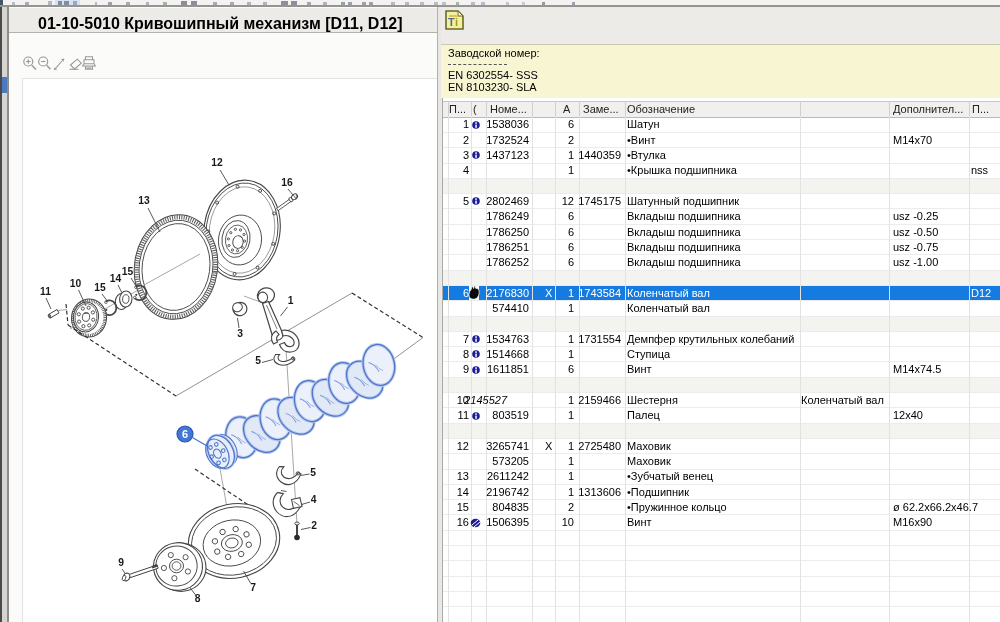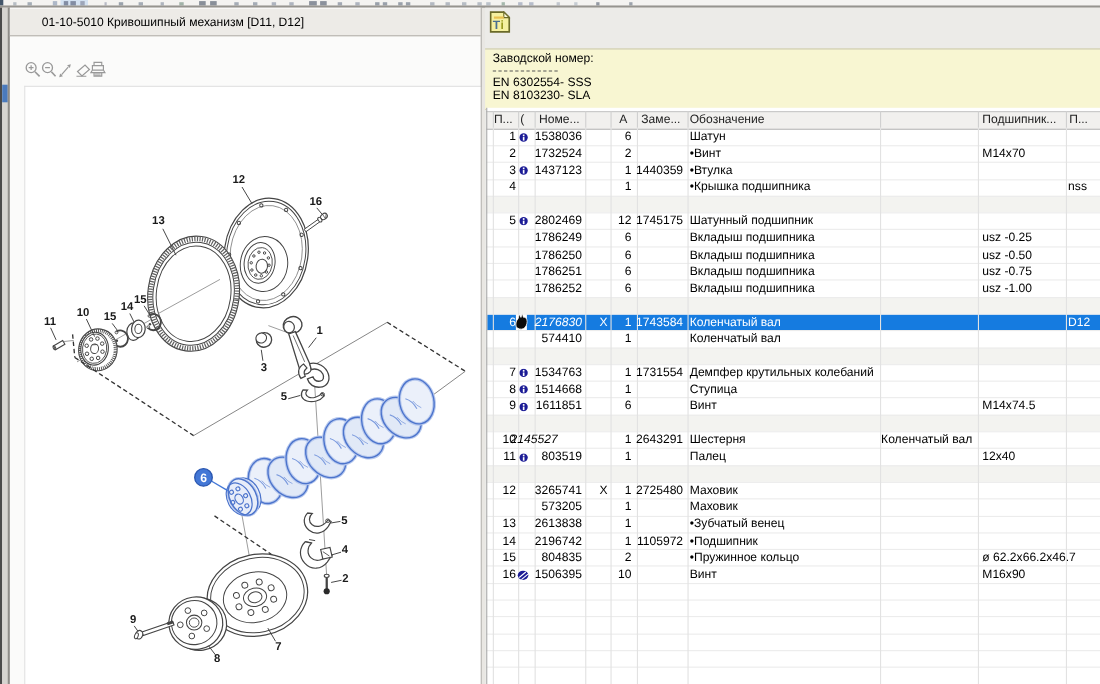--- a/index.html
+++ b/index.html
@@ -46,21 +46,21 @@
 <div class="ab" style="left:522px;top:2px;width:3px;height:3px;background:#c6ccd3"></div>
 <div class="ab" style="left:542px;top:2px;width:3px;height:3px;background:#949aa4"></div>
 <div class="ab" style="left:572px;top:2px;width:3px;height:3px;background:#9da3ac"></div>
 <div class="ab" style="left:0;top:5px;width:1000px;height:2px;background:#96948f"></div>
 <div class="ab" style="left:0;top:7px;width:2px;height:615px;background:#4a4a4a"></div>
 <div class="ab" style="left:2px;top:7px;width:5px;height:615px;background:#d6d4d0"></div>
 <div class="ab" style="left:2px;top:77px;width:5px;height:16px;background:#4a7abd"></div>
 <div class="ab" style="left:7px;top:7px;width:2px;height:615px;background:#8e8c88"></div>
 <div class="ab" style="left:9px;top:7px;width:428px;height:615px;background:#fbfbfa"></div>
 <div class="ab" style="left:9px;top:8px;width:428px;height:24px;background:#edebe7;border-bottom:1px solid #b5b2ac"></div>
-<div class="ab" style="left:38px;top:15px;font-size:11px;font-weight:normal;color:#000;white-space:nowrap">01-10-5010 Кривошипный механизм [D11, D12]</div>
+<div class="ab" style="left:38px;top:15px;font-size:16px;font-weight:bold;color:#000;white-space:nowrap">01-10-5010 Кривошипный механизм [D11, D12]</div>
 <div class="ab" style="left:22px;top:78px;width:415px;height:544px;background:#fff;border-top:1px solid #e2e2e2;border-left:1px solid #e2e2e2"></div>
 <div class="ab" style="left:441px;top:7px;width:559px;height:615px;background:#ecebe8"></div>
 <svg class="ab" style="left:445px;top:10px" width="19" height="20" viewBox="0 0 19 20">
     <path d="M1,1 L13,1 L18,6 L18,19 L1,19 Z" fill="#f5f0a0" stroke="#6a6a28" stroke-width="1.6"></path>
     <path d="M13,1 L13,6 L18,6 Z" fill="#fbf8d8" stroke="#6a6a28" stroke-width="1"></path>
     <rect x="4" y="5" width="9" height="2" fill="#e8c050"></rect>
     <text x="3" y="16" font-family="Liberation Sans" font-size="11" font-weight="bold" fill="#4a7090">T</text>
     <text x="10" y="16" font-family="Liberation Sans" font-size="11" font-weight="bold" fill="#9a9a20">i</text>
   </svg>
 <div class="ab" style="left:441px;top:44px;width:559px;height:54px;background:#f8f6d2;border-top:1px solid #c9c7b0;border-bottom:1px solid #d6d3bc"></div>
@@ -69,21 +69,21 @@
 <div class="t" style="left:448px;top:70px">EN 6302554- SSS</div>
 <div class="t" style="left:448px;top:82px">EN 8103230- SLA</div>
 <div class="ab" style="left:442px;top:98px;width:558px;height:524px;background:#fff"></div>
 <div class="ab" style="left:442px;top:101px;width:558px;height:15px;background:#f1f0ee;border-top:1px solid #c6c6c6;border-bottom:1px solid #b9b9b9"></div>
 <div class="t" style="left:449px;top:104px;color:#222">П...</div>
 <div class="t" style="left:473px;top:104px;color:#222">(</div>
 <div class="t" style="left:490px;top:104px;color:#222">Номе...</div>
 <div class="t" style="left:563px;top:104px;color:#222">А</div>
 <div class="t" style="left:583px;top:104px;color:#222">Заме...</div>
 <div class="t" style="left:627px;top:104px;color:#222">Обозначение</div>
-<div class="t" style="left:893px;top:104px;color:#222">Подшипник...</div>
+<div class="t" style="left:893px;top:104px;color:#222">Дополнител...</div>
 <div class="t" style="left:972px;top:104px;color:#222">П...</div>
 <div class="ab" style="left:442px;top:177.8px;width:558px;height:15.3px;background:#f3f3f0"></div>
 <div class="ab" style="left:442px;top:269.6px;width:558px;height:15.3px;background:#f3f3f0"></div>
 <div class="ab" style="left:442px;top:315.5px;width:558px;height:15.3px;background:#f3f3f0"></div>
 <div class="ab" style="left:442px;top:376.7px;width:558px;height:15.3px;background:#f3f3f0"></div>
 <div class="ab" style="left:442px;top:422.6px;width:558px;height:15.3px;background:#f3f3f0"></div>
 <div class="ab" style="left:443px;top:286.4px;width:26px;height:13.8px;background:#157be0"></div>
 <div class="ab" style="left:479px;top:286.4px;width:521px;height:13.8px;background:#157be0"></div>
 <div class="ab" style="left:442px;top:131.9px;width:558px;height:1px;background:#ececec"></div>
 <div class="ab" style="left:442px;top:147.2px;width:558px;height:1px;background:#ececec"></div>
@@ -189,21 +189,21 @@
 <div class="t" style="left:627px;top:241.8px;color:#000">Вкладыш подшипника</div>
 <div class="t" style="left:893px;top:241.8px;color:#000">usz -0.75</div>
 <div class="t tr" style="left:483px;width:46px;top:257.1px;color:#000;">1786252</div>
 <div class="t tr" style="left:530px;top:257.1px;width:44px;color:#000">6</div>
 <div class="t" style="left:627px;top:257.1px;color:#000">Вкладыш подшипника</div>
 <div class="t" style="left:893px;top:257.1px;color:#000">usz -1.00</div>
 <div class="t tr" style="left:443px;top:287.7px;width:26px;color:#fff">6</div>
 <svg style="position:absolute;left:467.5px;top:283.9px" width="13" height="16" viewBox="0 0 13 16">
     <path d="M1.2,13 C0.6,9.5 1.4,7.5 3,5.8 L4.2,1.5 L5.6,4.6 L6.8,0.8 L7.8,4.4 C9.8,3.9 11.2,5.8 11.2,8.2 C11.2,10.8 10.2,13 8.2,14.6 C5.6,15.8 3,15.2 1.2,13 Z" fill="#0a0a0a" stroke="#fff" stroke-width="0.7"></path>
   </svg>
-<div class="t tr" style="left:483px;width:46px;top:287.7px;color:#fff;font-style:italic;">2176830</div>
+<div class="t tr" style="left:483px;width:46px;top:287.7px;color:#fff;">2176830</div>
 <div class="t" style="left:545px;top:287.7px;color:#fff">X</div>
 <div class="t tr" style="left:530px;top:287.7px;width:44px;color:#fff">1</div>
 <div class="t tr" style="left:578px;top:287.7px;width:43px;color:#fff">1743584</div>
 <div class="t" style="left:627px;top:287.7px;color:#fff">Коленчатый вал</div>
 <div class="t" style="left:971px;top:287.7px;color:#fff">D12</div>
 <div class="t tr" style="left:483px;width:46px;top:303.0px;color:#000;">574410</div>
 <div class="t tr" style="left:530px;top:303.0px;width:44px;color:#000">1</div>
 <div class="t" style="left:627px;top:303.0px;color:#000">Коленчатый вал</div>
 <div class="t tr" style="left:443px;top:333.6px;width:26px;color:#000">7</div>
 <svg style="position:absolute;left:472.0px;top:335.0px" width="8" height="8">
@@ -230,21 +230,21 @@
     <rect x="3.3" y="1.3" width="1.5" height="1.6" fill="#fff"></rect>
     <rect x="3.3" y="3.6" width="1.5" height="3.2" fill="#fff"></rect>
   </svg>
 <div class="t tr" style="left:483px;width:46px;top:364.2px;color:#000;">1611851</div>
 <div class="t tr" style="left:530px;top:364.2px;width:44px;color:#000">6</div>
 <div class="t" style="left:627px;top:364.2px;color:#000">Винт</div>
 <div class="t" style="left:893px;top:364.2px;color:#000">M14x74.5</div>
 <div class="t tr" style="left:443px;top:394.8px;width:26px;color:#000">10</div>
 <div class="t tr" style="left:461px;width:46px;top:394.8px;color:#000;font-style:italic;">2145527</div>
 <div class="t tr" style="left:530px;top:394.8px;width:44px;color:#000">1</div>
-<div class="t tr" style="left:578px;top:394.8px;width:43px;color:#000">2643291</div>
+<div class="t tr" style="left:578px;top:394.8px;width:43px;color:#000">2159466</div>
 <div class="t" style="left:627px;top:394.8px;color:#000">Шестерня</div>
 <div class="t" style="left:801px;top:394.8px;color:#000">Коленчатый вал</div>
 <div class="t tr" style="left:443px;top:410.1px;width:26px;color:#000">11</div>
 <svg style="position:absolute;left:472.0px;top:411.5px" width="8" height="8">
     <circle cx="4" cy="4" r="3.8" fill="#1c1c96"></circle>
     <rect x="3.3" y="1.3" width="1.5" height="1.6" fill="#fff"></rect>
     <rect x="3.3" y="3.6" width="1.5" height="3.2" fill="#fff"></rect>
   </svg>
 <div class="t tr" style="left:483px;width:46px;top:410.1px;color:#000;">803519</div>
 <div class="t tr" style="left:530px;top:410.1px;width:44px;color:#000">1</div>
@@ -253,27 +253,27 @@
 <div class="t tr" style="left:443px;top:440.7px;width:26px;color:#000">12</div>
 <div class="t tr" style="left:483px;width:46px;top:440.7px;color:#000;">3265741</div>
 <div class="t" style="left:545px;top:440.7px;color:#000">X</div>
 <div class="t tr" style="left:530px;top:440.7px;width:44px;color:#000">1</div>
 <div class="t tr" style="left:578px;top:440.7px;width:43px;color:#000">2725480</div>
 <div class="t" style="left:627px;top:440.7px;color:#000">Маховик</div>
 <div class="t tr" style="left:483px;width:46px;top:456.0px;color:#000;">573205</div>
 <div class="t tr" style="left:530px;top:456.0px;width:44px;color:#000">1</div>
 <div class="t" style="left:627px;top:456.0px;color:#000">Маховик</div>
 <div class="t tr" style="left:443px;top:471.3px;width:26px;color:#000">13</div>
-<div class="t tr" style="left:483px;width:46px;top:471.3px;color:#000;">2613838</div>
+<div class="t tr" style="left:483px;width:46px;top:471.3px;color:#000;">2611242</div>
 <div class="t tr" style="left:530px;top:471.3px;width:44px;color:#000">1</div>
 <div class="t" style="left:627px;top:471.3px;color:#000">•Зубчатый венец</div>
 <div class="t tr" style="left:443px;top:486.6px;width:26px;color:#000">14</div>
 <div class="t tr" style="left:483px;width:46px;top:486.6px;color:#000;">2196742</div>
 <div class="t tr" style="left:530px;top:486.6px;width:44px;color:#000">1</div>
-<div class="t tr" style="left:578px;top:486.6px;width:43px;color:#000">1105972</div>
+<div class="t tr" style="left:578px;top:486.6px;width:43px;color:#000">1313606</div>
 <div class="t" style="left:627px;top:486.6px;color:#000">•Подшипник</div>
 <div class="t tr" style="left:443px;top:501.9px;width:26px;color:#000">15</div>
 <div class="t tr" style="left:483px;width:46px;top:501.9px;color:#000;">804835</div>
 <div class="t tr" style="left:530px;top:501.9px;width:44px;color:#000">2</div>
 <div class="t" style="left:627px;top:501.9px;color:#000">•Пружинное кольцо</div>
 <div class="t" style="left:893px;top:501.9px;color:#000">ø 62.2x66.2x46.7</div>
 <div class="t tr" style="left:443px;top:517.2px;width:26px;color:#000">16</div>
 <svg style="position:absolute;left:470.0px;top:517.9px" width="11" height="10">
     <ellipse cx="5.5" cy="5" rx="4.8" ry="4.2" fill="#1c1c96"></ellipse>
     <path d="M2,7 L8,2 M4,9 L10,4" stroke="#fff" stroke-width="1"></path>

